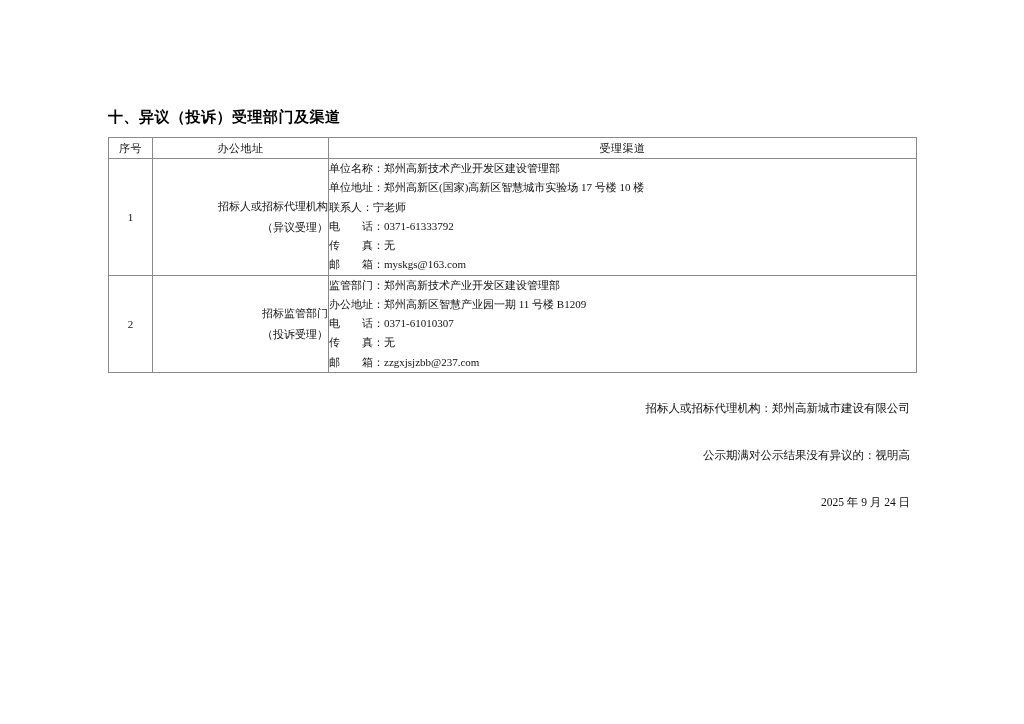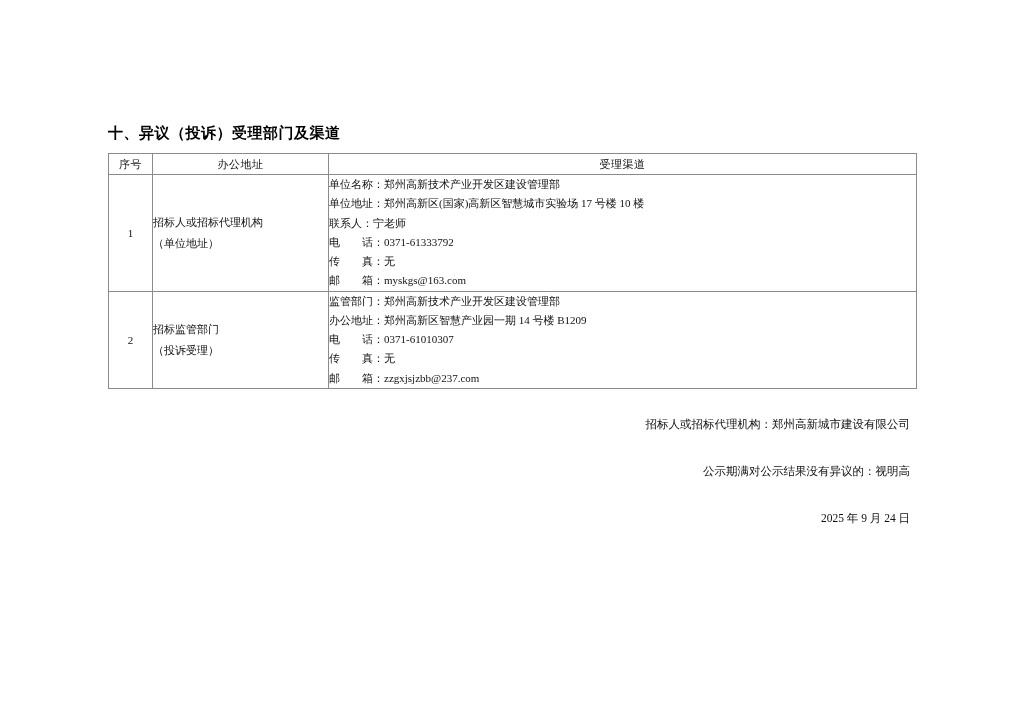--- a/index.html
+++ b/index.html
@@ -14,21 +14,21 @@
     position: relative;
     width: 1024px;
     height: 724px;
     background: #ffffff;
     margin: 0 auto;
     overflow: hidden;
   }
   .content {
     position: absolute;
     left: 108px;
-    top: 124px;
+    top: 108px;
     width: 808px;
   }
   .section-title {
     font-size: 15px;
     font-weight: bold;
     color: #000;
     letter-spacing: 0.5px;
     margin: 0 0 10px 0;
     font-family: "Liberation Serif", "DejaVu Serif", serif;
   }
@@ -51,21 +51,21 @@
     letter-spacing: 0.5px;
   }
   .col-no { width: 44px; }
   .col-dept { width: 176px; }
   .col-ch { width: 588px; }
   .cell-no {
     text-align: center;
     font-size: 11px;
   }
   .cell-dept {
-    text-align: left;
+    text-align: right;
     line-height: 1.9;
     padding: 6px 4px;
     font-size: 11px;
   }
   .cell-ch {
     padding: 7px 0 7px 8px;
     line-height: 1.75;
     font-size: 11px;
   }
   .ch-line {
@@ -107,41 +107,41 @@
         <tr>
           <td class="hdr">序号</td>
           <td class="hdr">办公地址</td>
           <td class="hdr">受理渠道</td>
         </tr>
 
         <tr>
           <td class="cell-no">1</td>
           <td class="cell-dept">
             <div>招标人或招标代理机构</div>
-            <div>（单位地址）</div>
+            <div>（异议受理）</div>
           </td>
           <td class="cell-ch">
             <div class="ch-line">单位名称：郑州高新技术产业开发区建设管理部</div>
             <div class="ch-line">单位地址：郑州高新区(国家)高新区智慧城市实验场 17 号楼 10 楼</div>
             <div class="ch-line">联系人：宁老师</div>
             <div class="ch-line">电　　话：0371-61333792</div>
             <div class="ch-line">传　　真：无</div>
             <div class="ch-line">邮　　箱：myskgs@163.com</div>
           </td>
         </tr>
 
         <tr>
           <td class="cell-no">2</td>
           <td class="cell-dept">
             <div>招标监管部门</div>
             <div>（投诉受理）</div>
           </td>
           <td class="cell-ch">
             <div class="ch-line">监管部门：郑州高新技术产业开发区建设管理部</div>
-            <div class="ch-line">办公地址：郑州高新区智慧产业园一期 14 号楼 B1209</div>
+            <div class="ch-line">办公地址：郑州高新区智慧产业园一期 11 号楼 B1209</div>
             <div class="ch-line">电　　话：0371-61010307</div>
             <div class="ch-line">传　　真：无</div>
             <div class="ch-line">邮　　箱：zzgxjsjzbb@237.com</div>
           </td>
         </tr>
 
       </tbody>
     </table>
 
     <div class="signoff">

